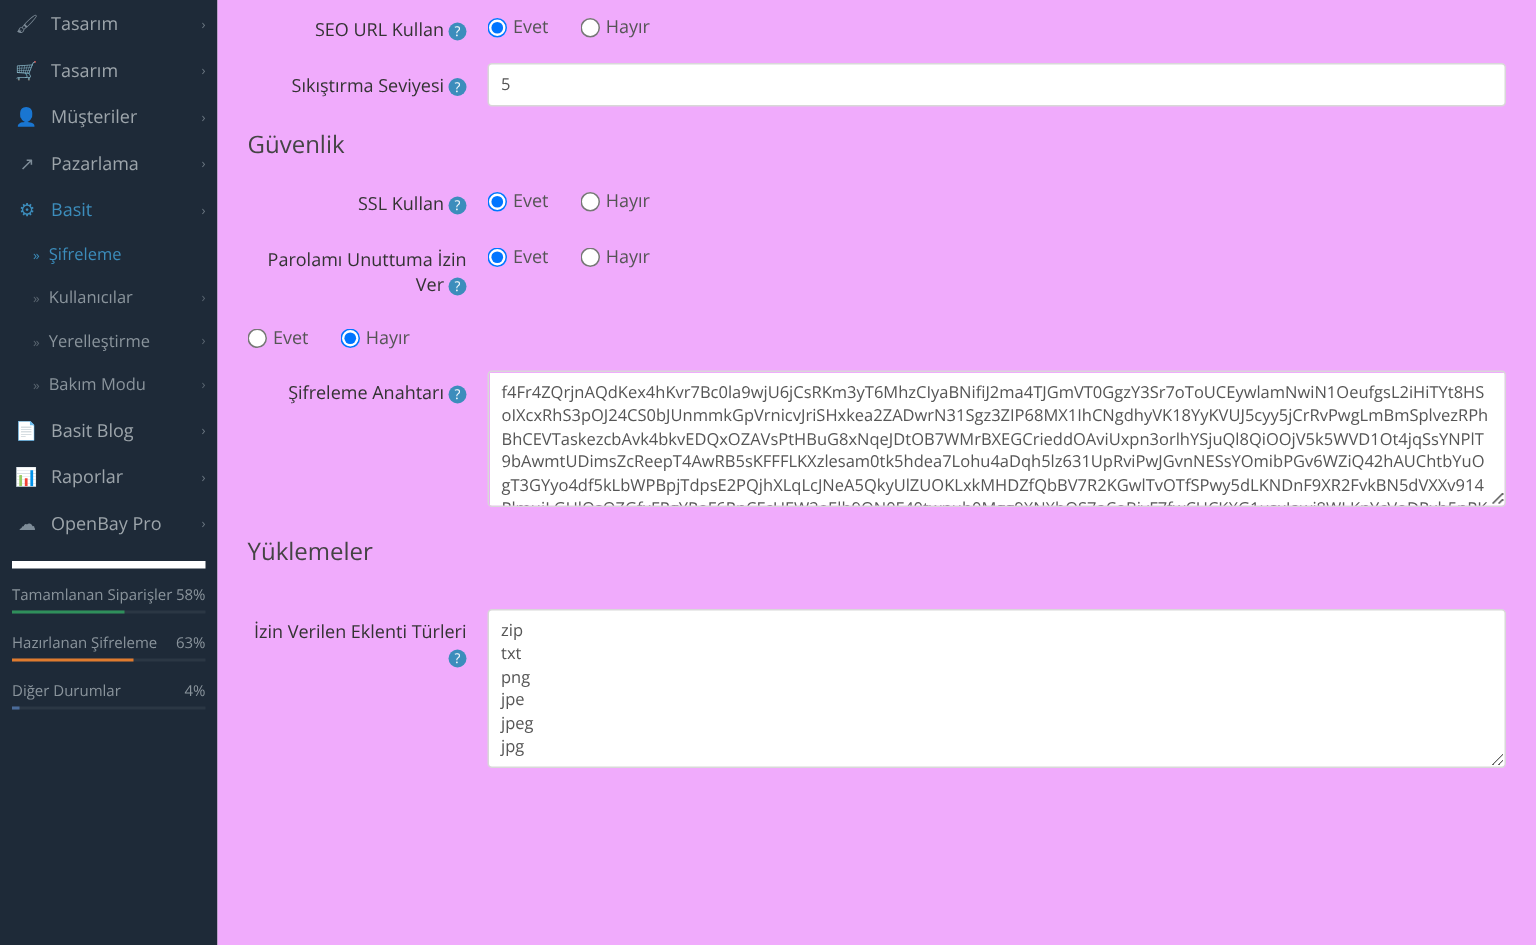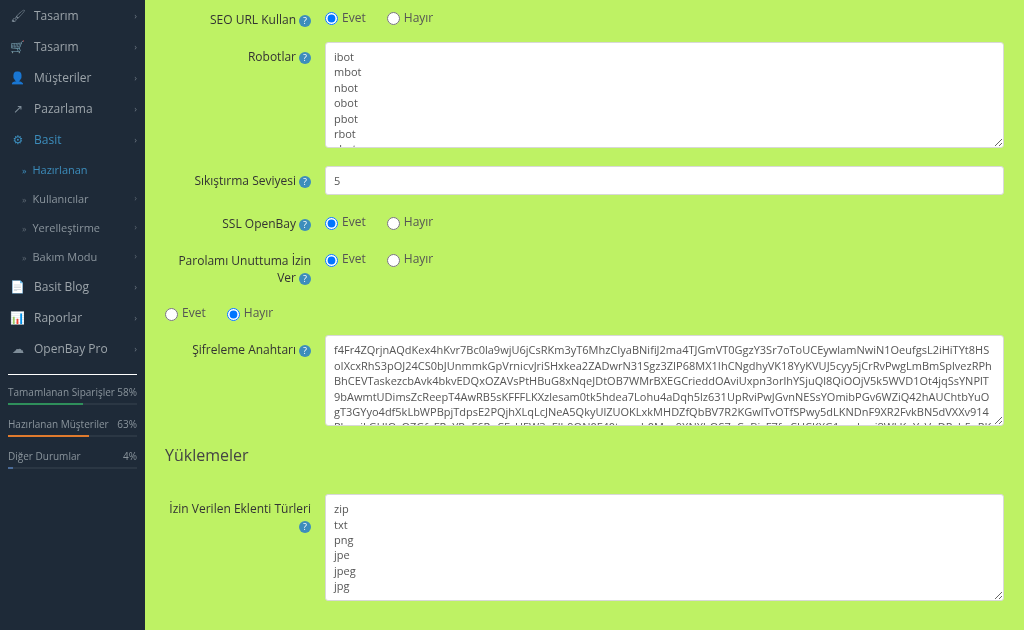--- a/index.html
+++ b/index.html
@@ -13,28 +13,28 @@
 .menu-item .ico { width: 16px; text-align: center; margin-right: 8px; font-size: 12px; color: #7e8c98; }
 .menu-item .chev { position: absolute; right: 8px; font-size: 9px; color: #6b7680; }
 .menu-item.active { color: #3c8dbc; }
 .menu-item.active .ico { color: #3c8dbc; }
 .sub-item { padding: 7px 10px 7px 22px; font-size: 11px; color: #8a949c; cursor: pointer; position: relative; }
 .sub-item .bullet { color: #5a6570; margin-right: 6px; font-size: 9px; }
 .sub-item .chev { position: absolute; right: 8px; font-size: 9px; color: #5a6570; }
 .sub-item.active { color: #3c8dbc; }
 .sub-item.active .bullet { color: #3c8dbc; }
 
-.stats { margin: 10px 8px 0 8px; border-top: 1px solid #ffffff; padding-top: 10px; }
+.stats { margin: 10px 8px 0 8px; border-top: 5px solid #ffffff; padding-top: 10px; }
 .stat { margin-bottom: 12px; }
 .stat-row { display: flex; justify-content: space-between; font-size: 10px; color: #8a949c; margin-bottom: 4px; }
 .bar { height: 2px; background: #2b3744; position: relative; }
 .bar .fill { position: absolute; left: 0; top: 0; height: 100%; }
 
 
-.main { flex: 1; background: #bef264; padding: 5px 20px 20px 20px; overflow-y: auto; height: 100%; }
+.main { flex: 1; background: #f0abfc; padding: 5px 20px 20px 20px; overflow-y: auto; height: 100%; }
 .form-row { display: flex; align-items: flex-start; margin-bottom: 14px; }
 .form-label { width: 160px; text-align: right; padding-right: 14px; padding-top: 6px; font-size: 12px; color: #333; }
 .help { display: inline-block; width: 12px; height: 12px; background: #3c8dbc; color: #fff; border-radius: 50%; font-size: 9px; line-height: 12px; text-align: center; margin-left: 3px; vertical-align: middle; }
 .form-control { flex: 1; }
 textarea, input.text { width: 100%; border: 1px solid #d8d8d8; border-radius: 3px; padding: 6px 8px; font-size: 11px; font-family: inherit; color: #555; }
 textarea { resize: vertical; overflow-y: scroll; line-height: 1.4; }
 .radios { padding-top: 4px; }
 .radios label { margin-right: 18px; font-size: 12px; color: #555; }
 .radios input { margin-right: 4px; vertical-align: middle; }
 
@@ -73,21 +73,21 @@
         <li class="menu-item">
           <span class="ico">↗</span>
           <span>Pazarlama</span>
           <span class="chev">›</span>
         </li>
         <li class="menu-item active">
           <span class="ico">⚙</span>
           <span>Basit</span>
           <span class="chev">›</span>
         </li>
-        <li class="sub-item active"><span class="bullet">»</span><span>Hazırlanan</span></li>
+        <li class="sub-item active"><span class="bullet">»</span><span>Şifreleme</span></li>
         <li class="sub-item"><span class="bullet">»</span><span>Kullanıcılar</span><span class="chev">›</span></li>
         <li class="sub-item"><span class="bullet">»</span><span>Yerelleştirme</span><span class="chev">›</span></li>
         <li class="sub-item"><span class="bullet">»</span><span>Bakım Modu</span><span class="chev">›</span></li>
         <li class="menu-item">
           <span class="ico">📄</span>
           <span>Basit Blog</span>
           <span class="chev">›</span>
         </li>
         <li class="menu-item">
           <span class="ico">📊</span>
@@ -105,21 +105,21 @@
           <div class="stat-row">
             <span>Tamamlanan Siparişler</span>
             <span>58%</span>
           </div>
           <div class="bar">
             <div class="fill" style="width:58%;background:#2f8f5b"></div>
           </div>
         </div>
         <div class="stat">
           <div class="stat-row">
-            <span>Hazırlanan Müşteriler</span>
+            <span>Hazırlanan Şifreleme</span>
             <span>63%</span>
           </div>
           <div class="bar">
             <div class="fill" style="width:63%;background:#e07b2e"></div>
           </div>
         </div>
         <div class="stat">
           <div class="stat-row">
             <span>Diğer Durumlar</span>
             <span>4%</span>
@@ -136,48 +136,35 @@
     <div class="form-row">
       <div class="form-label">
         <span>SEO URL Kullan</span><span class="help">?</span>
       </div>
       <div class="form-control radios">
         <label><input type="radio" name="seo" checked="" style=""><span>Evet</span></label>
         <label><input type="radio" name="seo" style=""><span>Hayır</span></label>
       </div>
     </div>
 
-    <div class="form-row">
-      <div class="form-label">
-        <span>Robotlar</span><span class="help">?</span>
-      </div>
-      <div class="form-control">
-        <textarea rows="6" style="">ibot
-mbot
-nbot
-obot
-pbot
-rbot
-sbot</textarea>
-      </div>
-    </div>
 
     <div class="form-row">
       <div class="form-label">
         <span>Sıkıştırma Seviyesi</span><span class="help">?</span>
       </div>
       <div class="form-control">
         <input class="text" value="5" style="">
       </div>
     </div>
 
-
-    <div class="form-row">
-      <div class="form-label">
-        <span>SSL OpenBay</span><span class="help">?</span>
+    <h3 class="section">Güvenlik</h3>
+
+    <div class="form-row">
+      <div class="form-label">
+        <span>SSL Kullan</span><span class="help">?</span>
       </div>
       <div class="form-control radios">
         <label><input type="radio" name="ssl" checked="" style=""><span>Evet</span></label>
         <label><input type="radio" name="ssl" style=""><span>Hayır</span></label>
       </div>
     </div>
 
     <div class="form-row">
       <div class="form-label">
         <span>Parolamı Unuttuma İzin Ver</span><span class="help">?</span>

